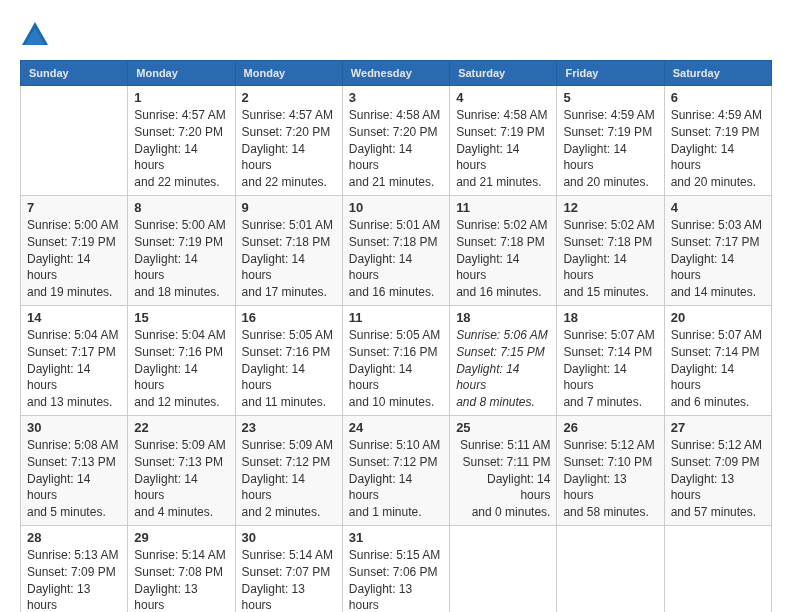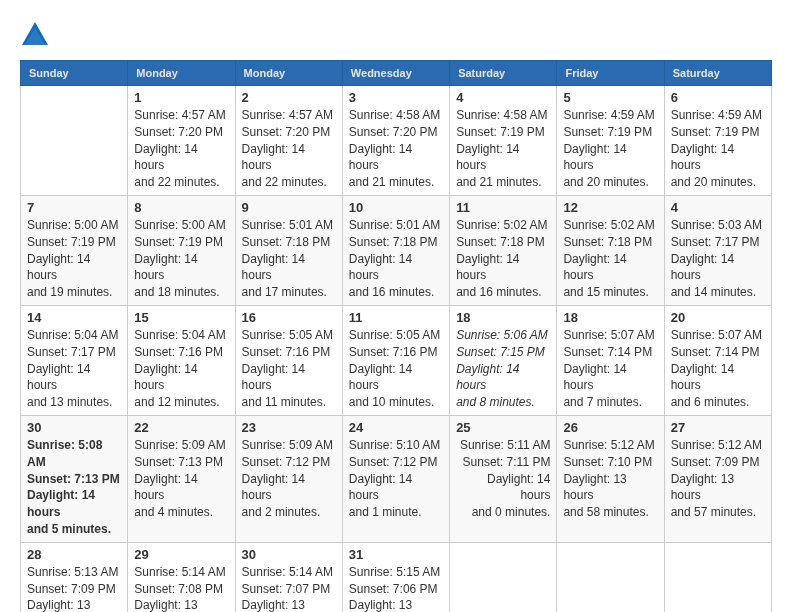--- a/index.html
+++ b/index.html
@@ -271,21 +271,21 @@
           <span class="day-num">20</span>
           <div class="day-info" style="white-space: pre-line;">Sunrise: 5:07 AM
 Sunset: 7:14 PM
 Daylight: 14 hours
 and 6 minutes.</div>
         </td>
       </tr>
       <tr>
         <td>
           <span class="day-num">30</span>
-          <div class="day-info" style="white-space: pre-line; font-weight: bold;">Sunrise: 5:08 AM
+          <div class="day-info" style="white-space: pre-line;">Sunrise: 5:08 AM
 Sunset: 7:13 PM
 Daylight: 14 hours
 and 5 minutes.</div>
         </td>
         <td>
           <span class="day-num">22</span>
           <div class="day-info" style="white-space: pre-line;">Sunrise: 5:09 AM
 Sunset: 7:13 PM
 Daylight: 14 hours
 and 4 minutes.</div>

